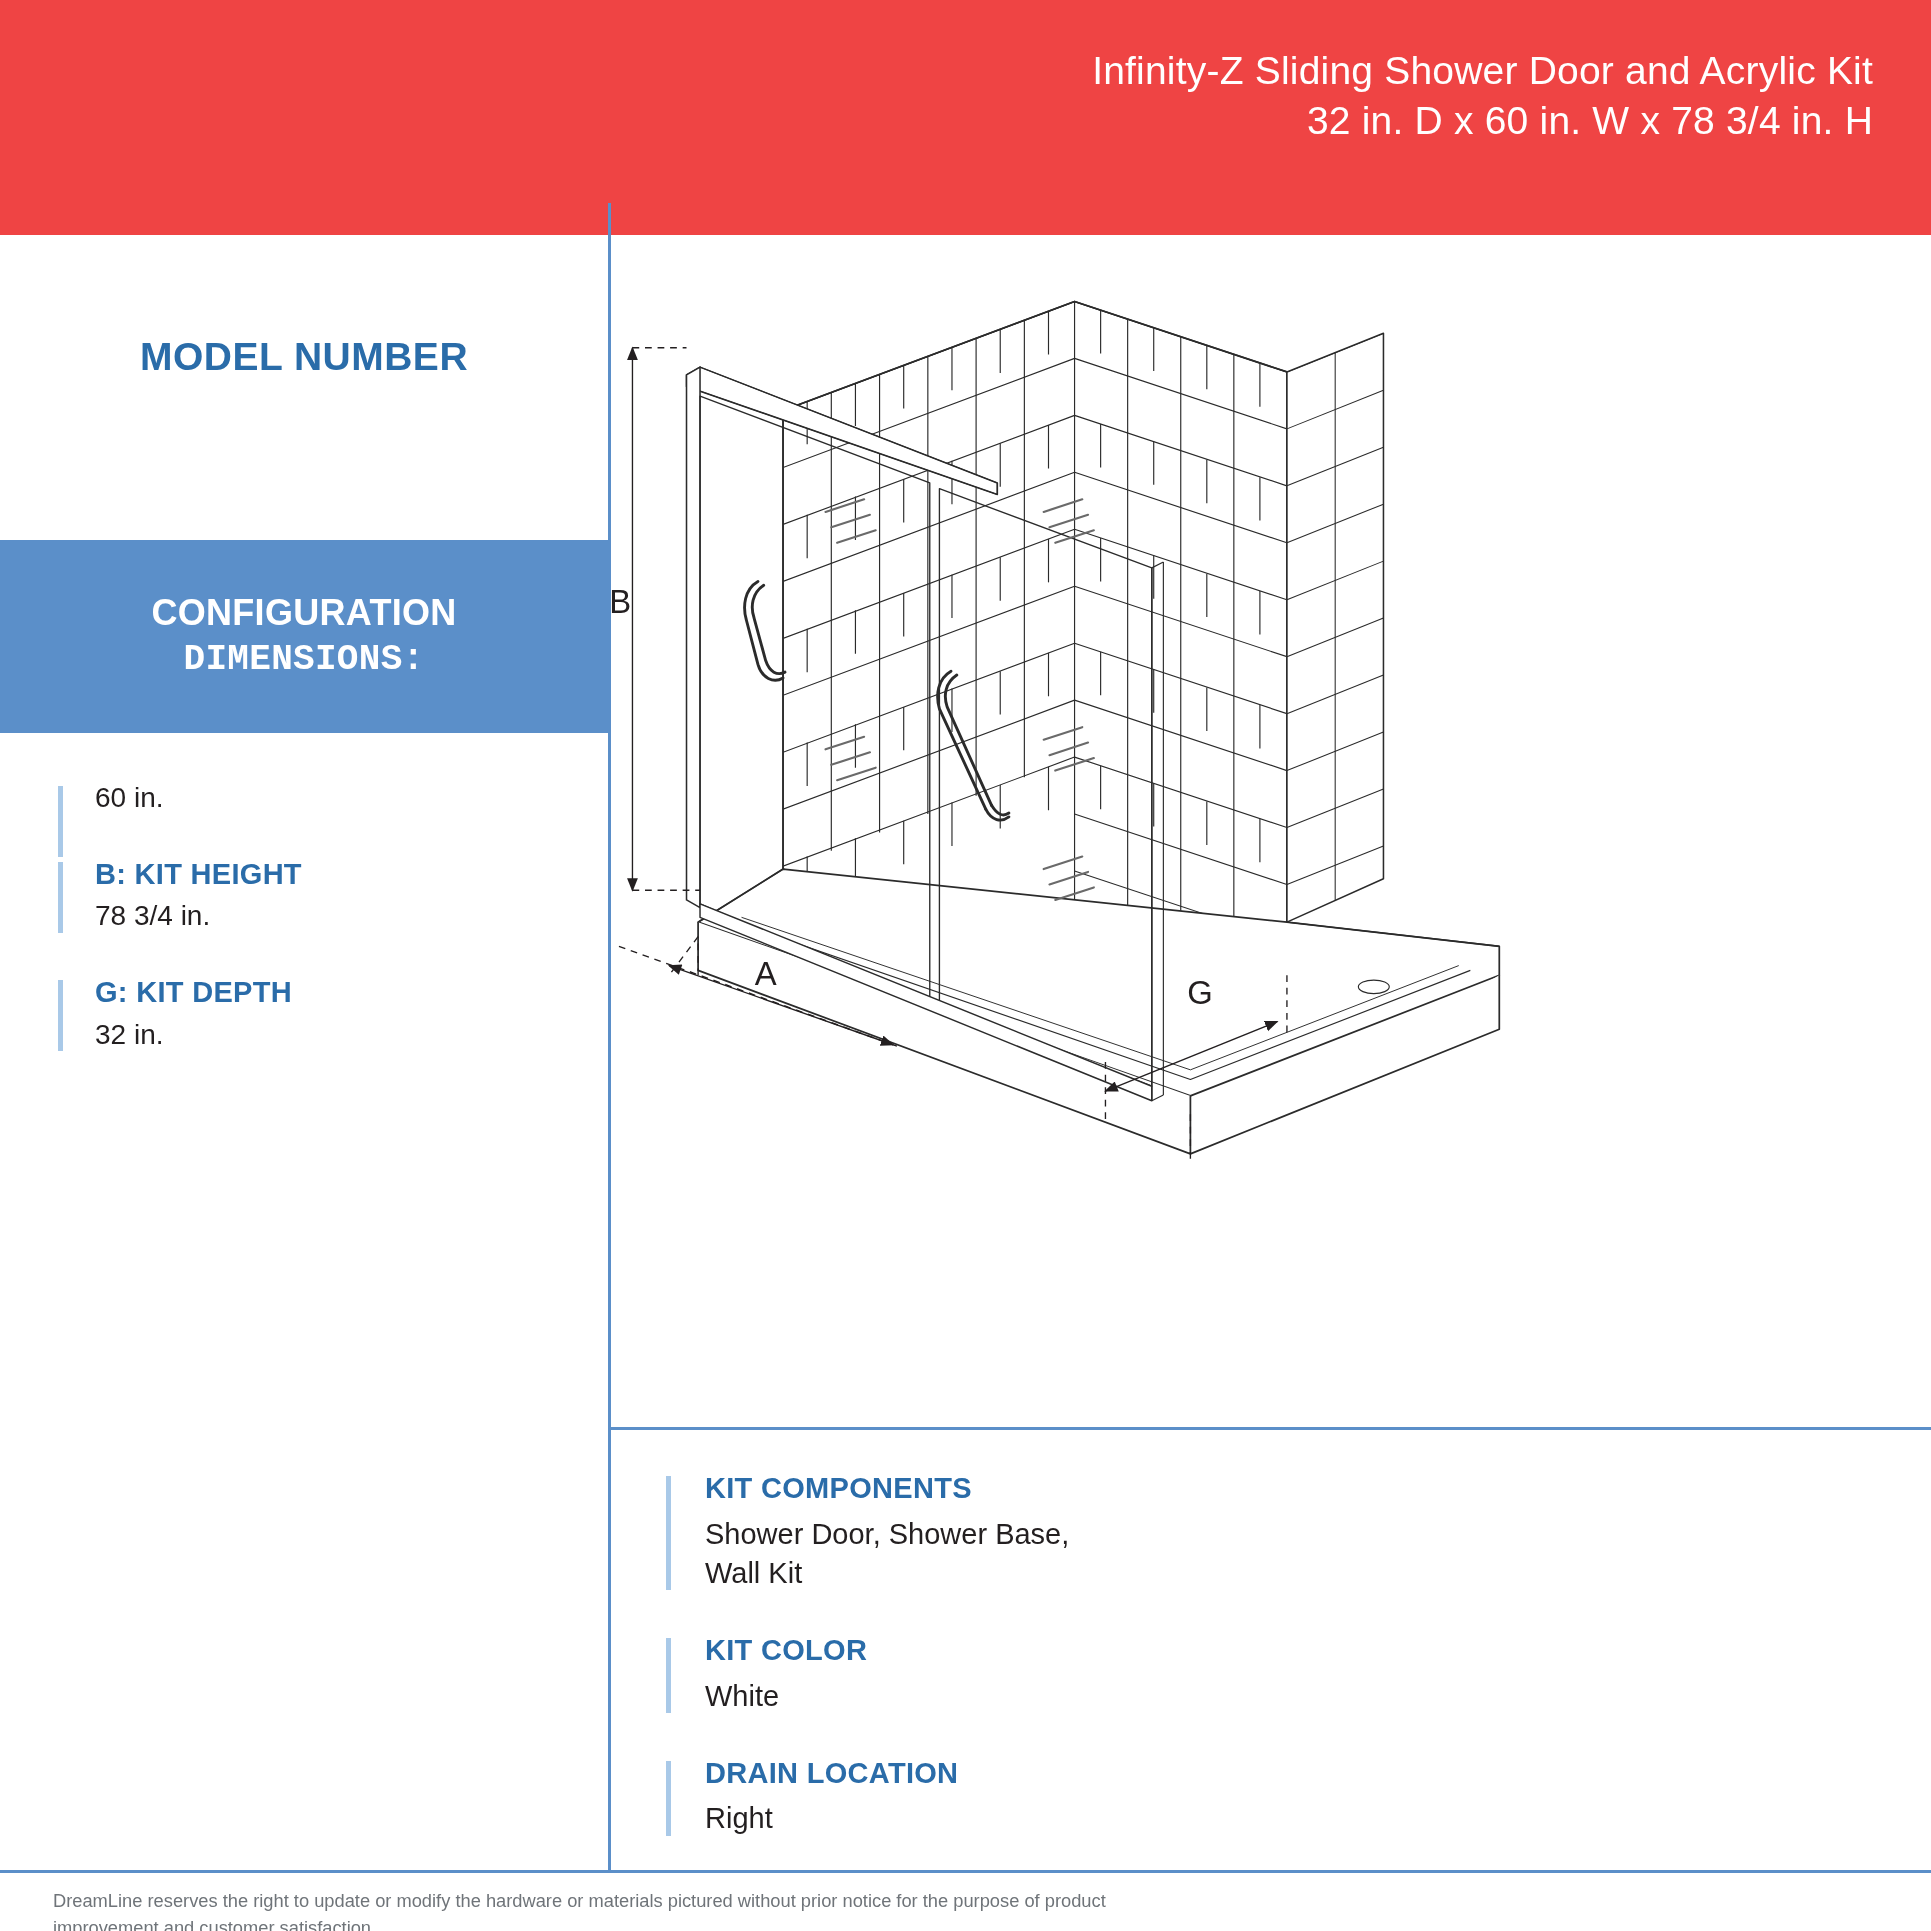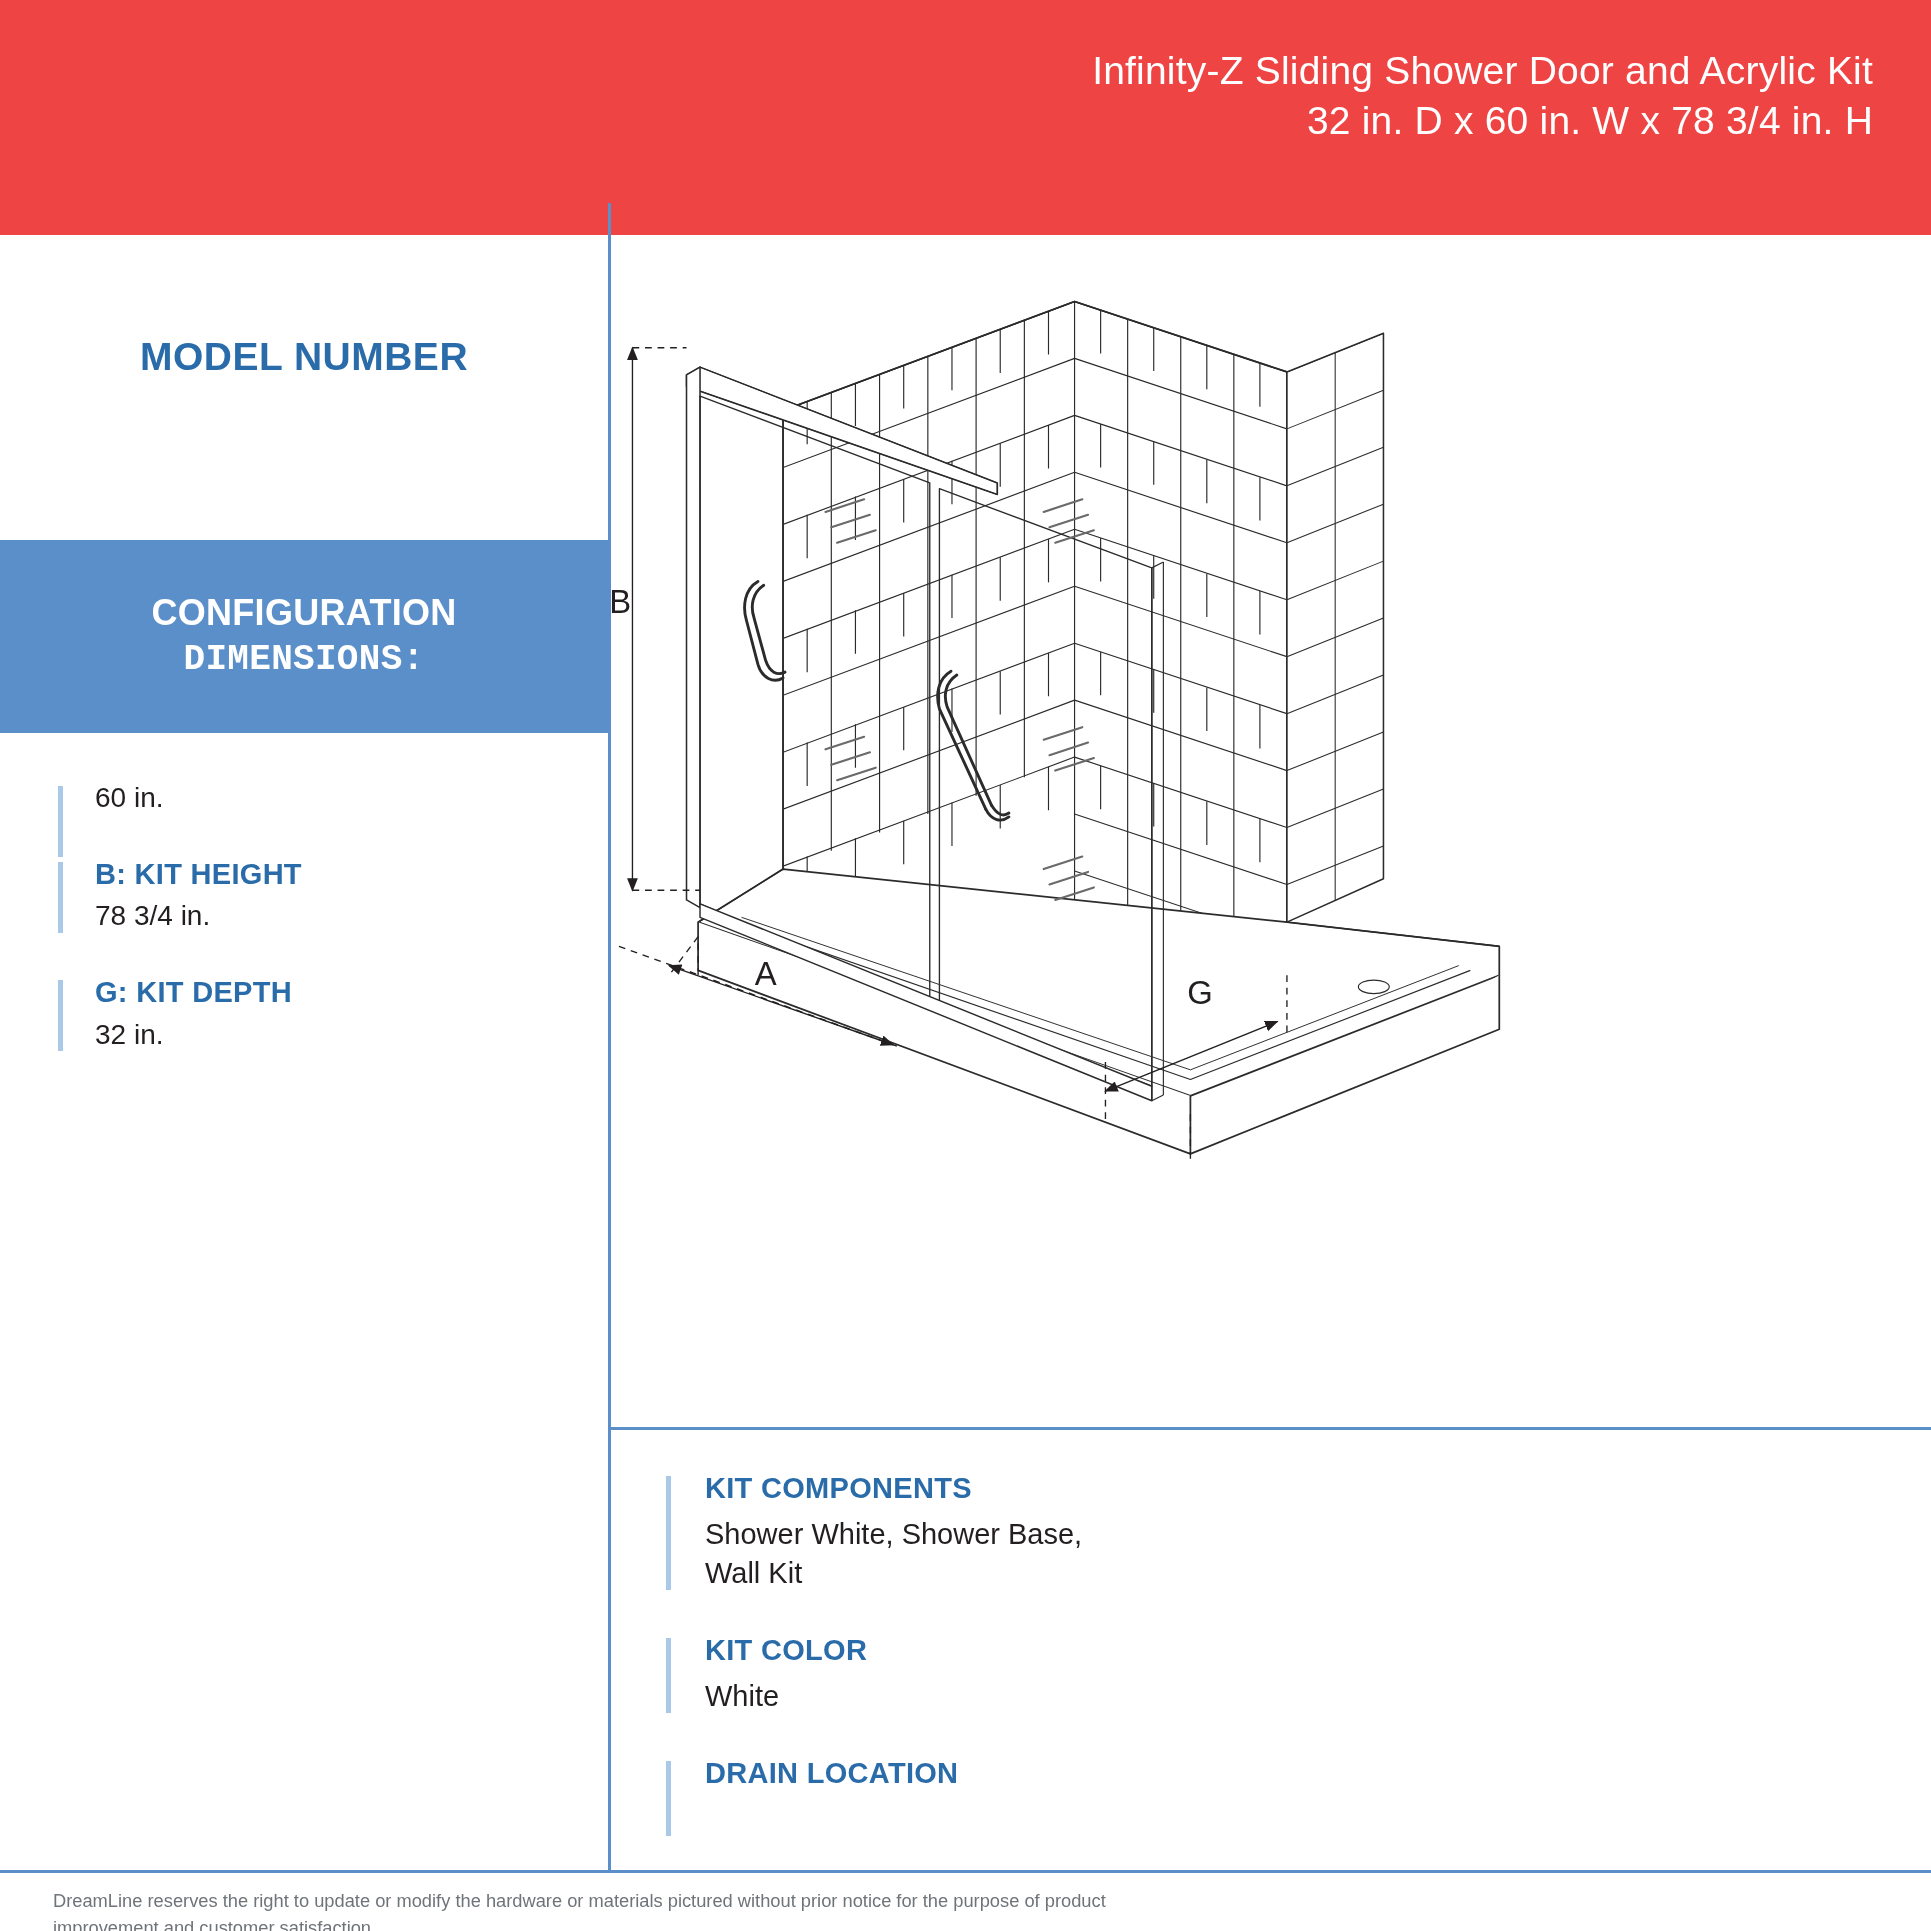--- a/index.html
+++ b/index.html
@@ -448,26 +448,27 @@
     <text x="-2" y="425" text-anchor="start">B</text>
     <text x="160" y="810" text-anchor="middle">A</text>
     <text x="610" y="830" text-anchor="middle">G</text>
   </g>
 </svg>
 </div>
 
 <div class="specs">
   <div class="spec-item two-line">
     <div class="spec-key">KIT COMPONENTS</div>
-    <div class="spec-val" style="white-space: pre-line;">Shower White, Shower Base,
+    <div class="spec-val" style="white-space: pre-line;">Shower Door, Shower Base,
 Wall Kit</div>
   </div>
   <div class="spec-item">
     <div class="spec-key">KIT COLOR</div>
     <div class="spec-val">White</div>
   </div>
   <div class="spec-item">
     <div class="spec-key">DRAIN LOCATION</div>
+    <div class="spec-val">Right</div>
   </div>
 </div>
 
 <div class="footer">DreamLine reserves the right to update or modify the hardware or materials pictured without prior notice for the purpose of product improvement and customer satisfaction.</div>
 
 
 </body></html>

